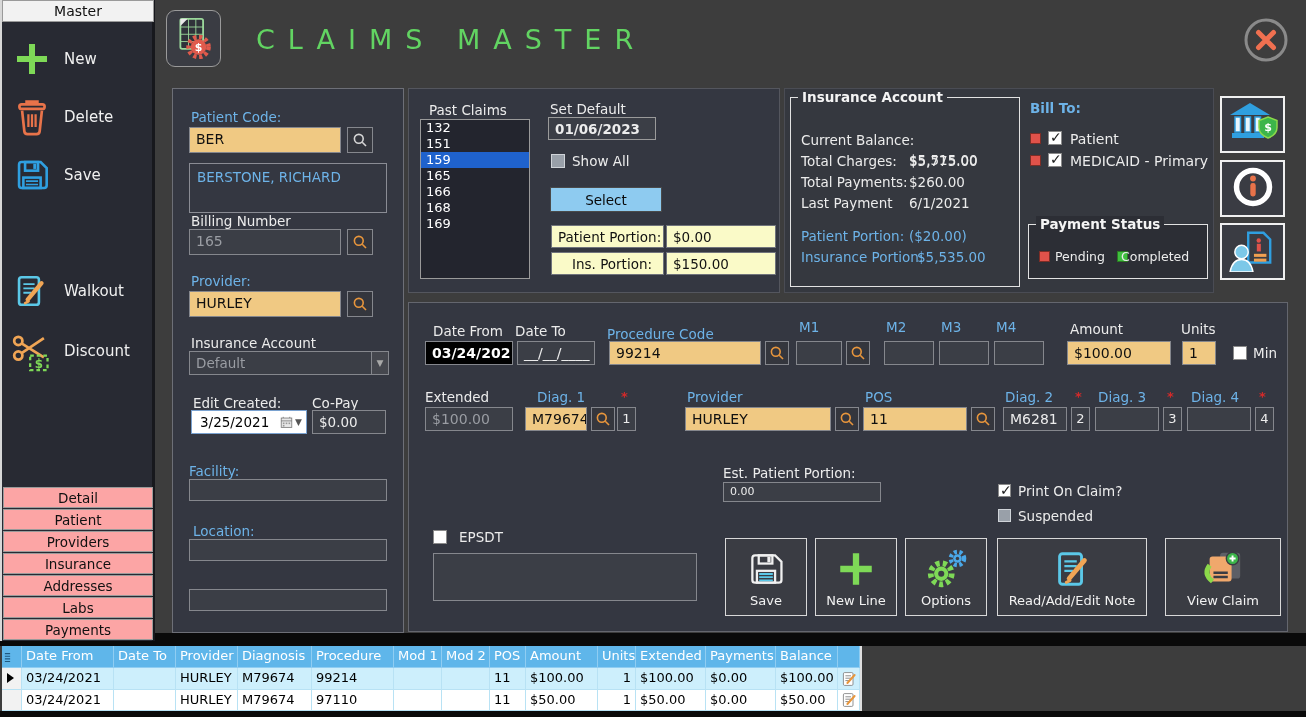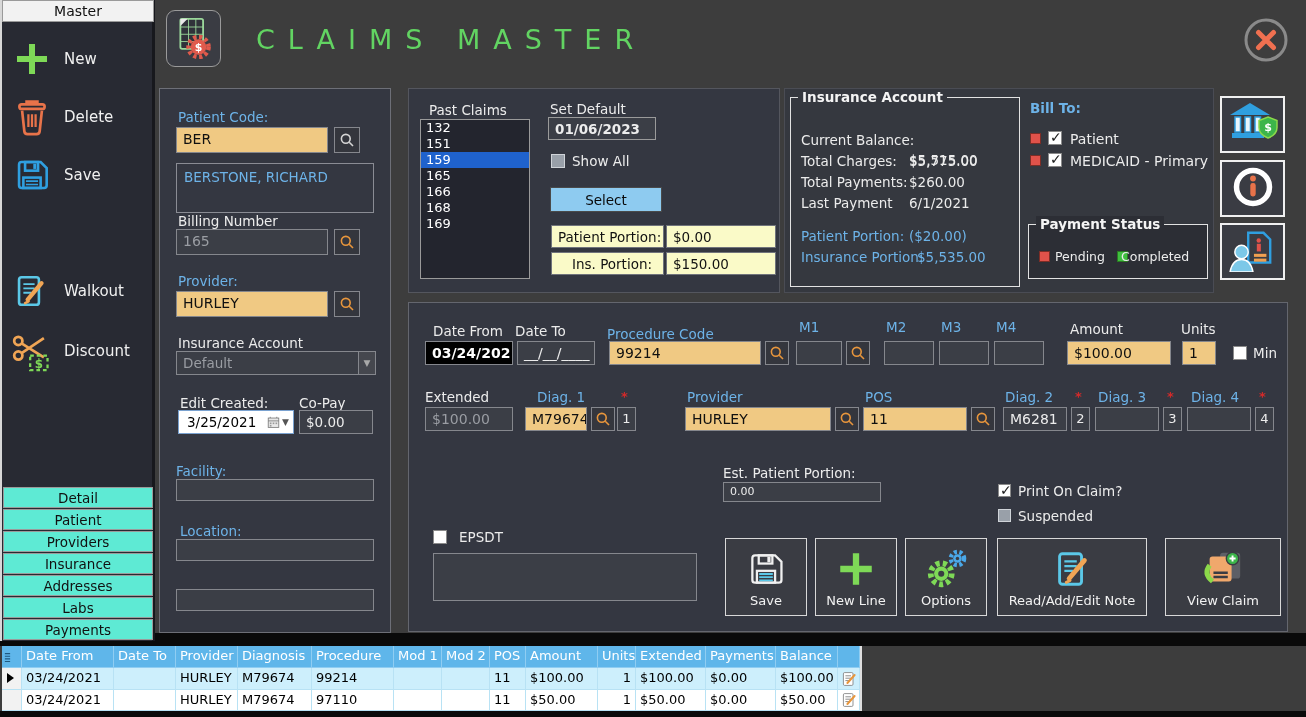--- a/index.html
+++ b/index.html
@@ -7,21 +7,21 @@
 body { font-family:"DejaVu Sans","Liberation Sans",sans-serif; }
 .app { position:relative; width:1306px; height:717px; background:#3d3d3d; overflow:hidden; }
 
 
 .sidebar { position:absolute; left:0; top:0; width:155px; height:646px; background:#282a33; border-left:2px solid #d8d8d8; border-right:3px solid #17181d; }
 .master-tab { position:absolute; left:0; top:0; width:152px; height:22px; background:#f2f2f2; border:1px solid #9a9a9a; color:#111; font-size:14px; display:flex; align-items:center; justify-content:center; }
 .side-btn { position:absolute; left:6px; width:142px; height:46px; display:flex; align-items:center; cursor:pointer; }
 .side-btn .ic { width:48px; height:44px; display:flex; align-items:center; justify-content:center; flex:0 0 48px; }
 .side-btn .tx { color:#f0f0f0; font-size:15px; margin-left:8px; white-space:nowrap; }
 .side-tabs { position:absolute; left:1px; top:487px; width:150px; }
-.side-tab { height:21px; margin-bottom:1px; background:#5eead4; border:1px solid #9a9a9a; color:#111; font-size:13.5px; display:flex; align-items:center; justify-content:center; cursor:pointer; }
+.side-tab { height:21px; margin-bottom:1px; background:#fca5a5; border:1px solid #9a9a9a; color:#111; font-size:13.5px; display:flex; align-items:center; justify-content:center; cursor:pointer; }
 
 
 .hdr-icon-btn { position:absolute; left:166px; top:10px; width:55px; height:57px; background:#3a3c43; border:1px solid #9a9a9a; border-radius:9px; display:flex; align-items:center; justify-content:center; }
 .main-title { position:absolute; left:256px; top:24px; font-size:27px; letter-spacing:13px; color:#62d462; white-space:nowrap; }
 .close-btn { position:absolute; left:1243px; top:17px; width:46px; height:46px; cursor:pointer; }
 
 
 .panel { position:absolute; background:#343741; border:1px solid #6d6f77; }
 .lbl { position:absolute; font-size:13.5px; color:#ececec; white-space:nowrap; }
 .lbl.blue { color:#6db3e8; }
@@ -186,21 +186,21 @@
         </svg></span>
   </div>
   <div class="main-title">CLAIMS MASTER</div>
   <div class="close-btn">
     <span><svg width="46" height="46" viewBox="0 0 46 46">
           <circle cx="23" cy="23" r="20" fill="none" stroke="#8a8a8a" stroke-width="3"></circle>
           <path d="M15.5 15.5 L30.5 30.5 M30.5 15.5 L15.5 30.5" stroke="#f07050" stroke-width="5" stroke-linecap="round"></path>
         </svg></span>
   </div>
 
-  <div class="panel" style="left:159px; top:88px; width:232px; height:545px;">
+  <div class="panel" style="left:172px; top:88px; width:232px; height:545px;">
     <div class="lbl blue" style="left:18px; top:20px;">Patient Code:</div>
     <div class="inp tan" style="left:16px; top:38px; width:152px;">BER</div>
     <div class="sbtn light" style="left:174px; top:38px;">
         <svg viewBox="0 0 20 20" fill="none" stroke="currentColor" stroke-width="2">
           <circle cx="8.5" cy="8.5" r="5.5"></circle>
           <path d="M12.8 12.8 L17.5 17.5"></path>
         </svg>
       </div>
     <div class="namebox" style="left:16px; top:74px; width:198px; height:50px;">BERSTONE, RICHARD</div>
 

